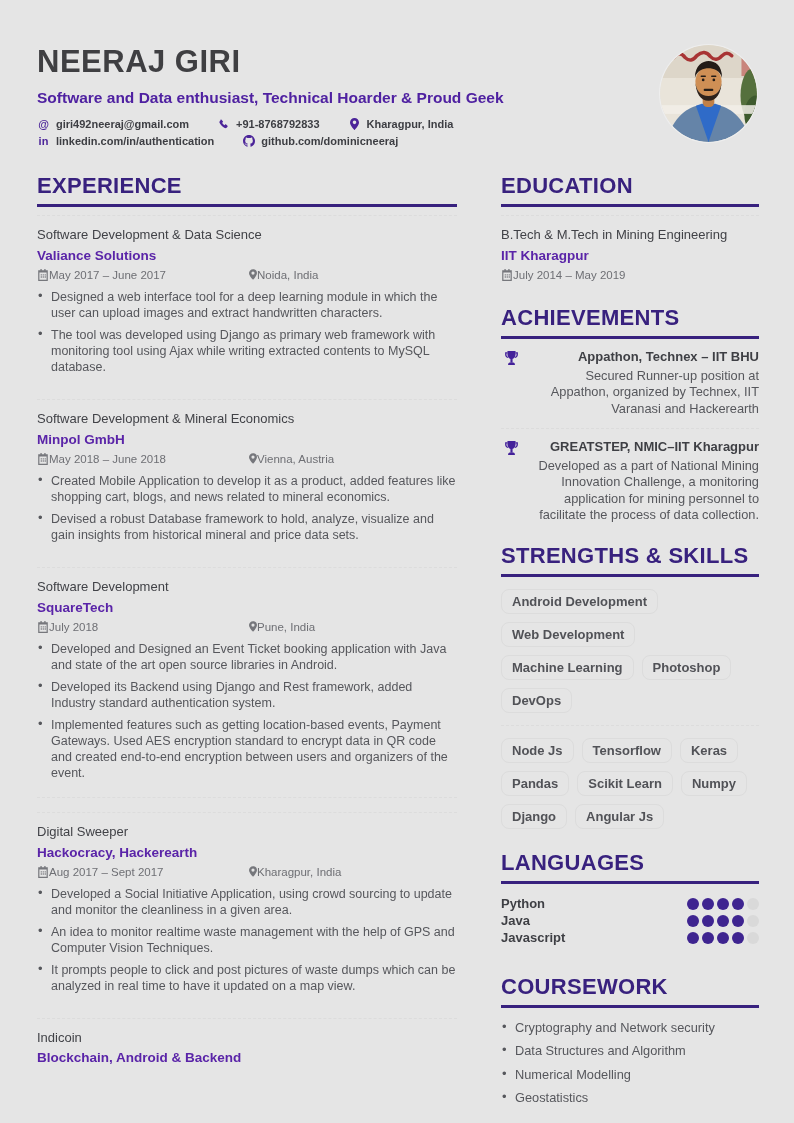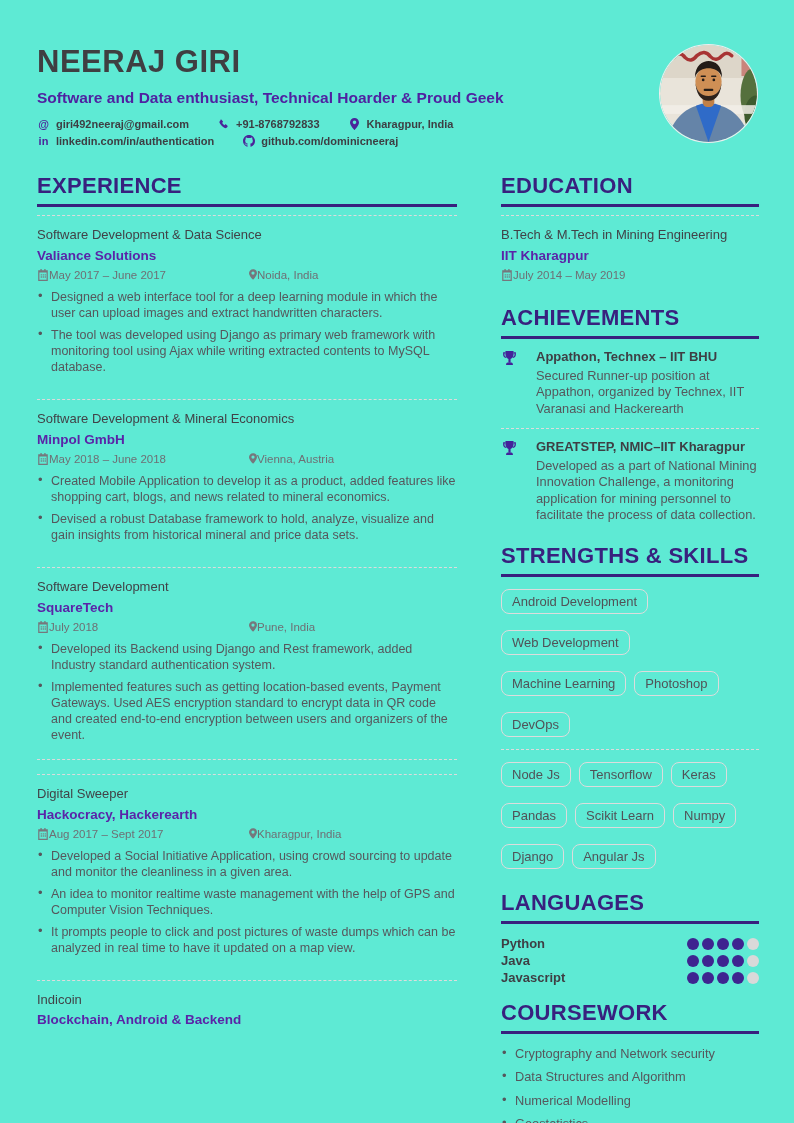--- a/index.html
+++ b/index.html
@@ -1,17 +1,17 @@
 <!DOCTYPE html>
 <html><head>
 <meta charset="utf-8">
 <style>
   html,body{margin:0;padding:0;background:#fff;}
   body{width:794px;height:1123px;overflow:hidden;font-family:"Liberation Sans",sans-serif;color:#56575c;}
-  .page{position:relative;box-sizing:border-box;width:794px;height:1123px;padding:40px 37px 0 37px;background:#5eead4;}
+  .page{position:relative;box-sizing:border-box;width:794px;height:1123px;padding:40px 37px 0 37px;background:#e5e5e5;}
 
   
   .name{margin:4px 0 9px 0;font-size:31px;font-weight:700;letter-spacing:.5px;color:#3f3f42;}
   .tagline{margin:0 0 11px 0;font-size:15.5px;font-weight:700;color:#4f21a1;}
   .contacts{font-size:11px;font-weight:700;color:#3d3e43;}
   .contact-row{display:flex;gap:28px;margin-bottom:5px;align-items:center;}
   .contact{display:inline-flex;align-items:center;gap:6px;cursor:pointer;}
   .cicon{display:inline-flex;align-items:center;justify-content:center;width:13px;color:#4b2499;font-weight:700;}
   .photo{position:absolute;top:45px;right:37px;width:97px;height:97px;border-radius:50%;overflow:hidden;box-shadow:0 0 0 1px #eee;}
   .photo svg{display:block;width:100%;height:100%;}
@@ -33,28 +33,28 @@
   .meta{display:flex;align-items:center;font-size:11.5px;color:#6e6f74;margin:0 0 8px 0;}
   .mpart{display:inline-flex;align-items:center;}
   .mdate{width:212px;}
   .micon{display:inline-flex;color:#76777c;}
 
   ul.bullets{margin:2px 0 0 0;padding:0;list-style:none;font-size:12.5px;line-height:1.28;color:#56575c;}
   ul.bullets li{position:relative;padding-left:14px;margin-bottom:6px;}
   ul.bullets li::before{content:"\2022";position:absolute;left:1px;top:-1px;color:#56575c;font-size:13px;}
 
   
-  .ach{display:flex;gap:16px;padding:10px 0;}
+  .ach{display:flex;gap:16px;padding:10px 0;text-align:right;}
   .ach + .ach{border-top:1px dashed #dcdcdc;}
   .ticon{flex:0 0 19px;color:#43219a;padding-top:1px;}
   .ach-name{margin:0 0 2px 0;font-size:13px;font-weight:700;color:#3e3f44;line-height:1.3;}
   .ach-desc{margin:0;font-size:12.8px;color:#56575c;line-height:1.3;}
 
   
-  .pills{display:flex;flex-wrap:wrap;gap:16px 8px;padding:12px 0;}
+  .pills{display:flex;flex-wrap:wrap;gap:8px 8px;padding:12px 0;font-weight:bold;}
   .pills + .pills{border-top:1px dashed #dcdcdc;}
   .pill{border:1px solid #dcdcdc;border-radius:8px;padding:4px 10px;font-size:13px;color:#515257;white-space:nowrap;}
 
   
   .langs{padding-top:11px;}
   .lang-row{display:flex;justify-content:space-between;align-items:center;height:17px;}
   .lang-name{font-size:13px;font-weight:700;color:#3e3f44;}
   .dots{display:flex;gap:3px;}
   .dot{width:12px;height:12px;border-radius:50%;background:#d9d9d9;}
   .dot.filled{background:#3e2490;}
@@ -221,20 +221,21 @@
             <span class="mpart">
               <span class="micon">
                   <svg width="8" height="11" viewBox="0 0 12 16" fill="currentColor">
                     <path d="M6 0C2.7 0 0 2.6 0 5.9 0 10.3 6 16 6 16s6-5.7 6-10.1C12 2.6 9.3 0 6 0zm0 8.2a2.4 2.4 0 1 1 0-4.8 2.4 2.4 0 0 1 0 4.8z"></path>
                   </svg>
                 </span>
               <span>Pune, India</span>
             </span>
           </div>
           <ul class="bullets">
+            <li>Developed and Designed an Event Ticket booking application with Java and state of the art open source libraries in Android.</li>
             <li>Developed its Backend using Django and Rest framework, added Industry standard authentication system.</li>
             <li>Implemented features such as getting location-based events, Payment Gateways. Used AES encryption standard to encrypt data in QR code and created end-to-end encryption between users and organizers of the event.</li>
           </ul>
         </div>
       </section>
 
       <section style="margin-top:14px;">
 
         <div class="entry dashed-top">
           <h3 class="role">Digital Sweeper</h3>
@@ -378,21 +379,21 @@
                 <span class="dot filled"></span>
                 <span class="dot filled"></span>
                 <span class="dot filled"></span>
                 <span class="dot filled"></span>
                 <span class="dot"></span>
               </span>
           </div>
         </div>
       </section>
 
-      <section style="margin-top:14px;">
+      <section style="margin-top:28px;">
         <h2 class="sec-title">COURSEWORK</h2>
         <ul class="bullets cw">
           <li>Cryptography and Network security</li>
           <li>Data Structures and Algorithm</li>
           <li>Numerical Modelling</li>
           <li>Geostatistics</li>
         </ul>
       </section>
 
     </div>

